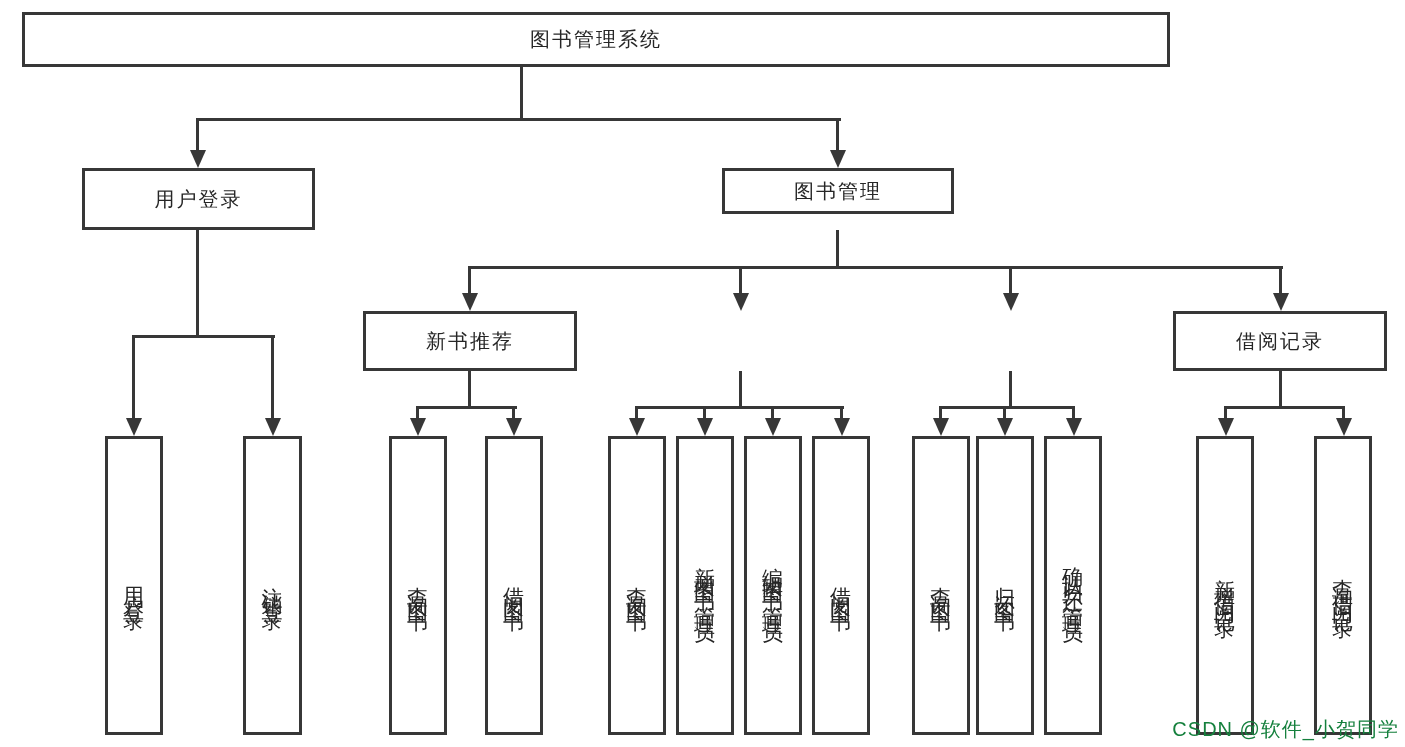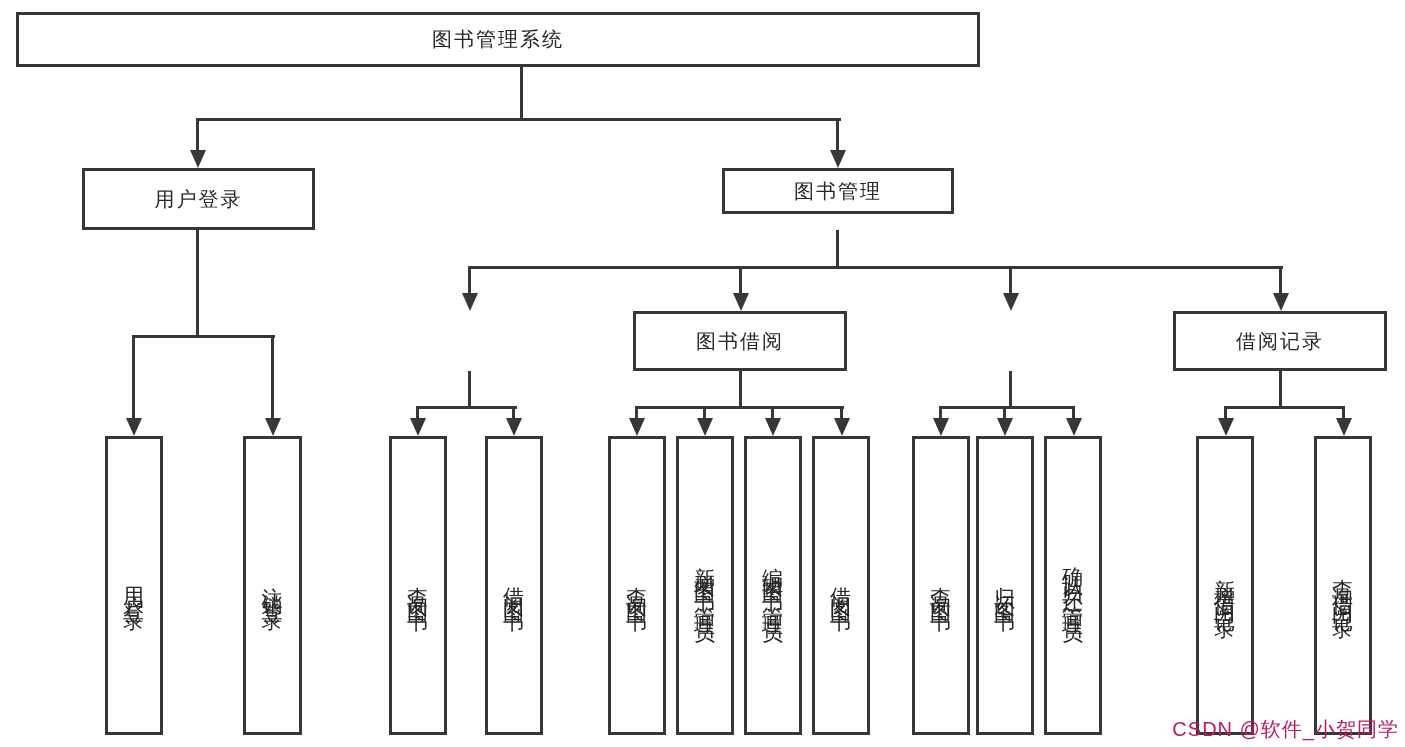--- a/index.html
+++ b/index.html
@@ -18,29 +18,29 @@
     white-space:nowrap;line-height:1;
   }
   .line{position:absolute;background:#373737;}
   .arrow{
     position:absolute;width:0;height:0;
     border-left:8px solid transparent;border-right:8px solid transparent;
     border-top:18px solid #373737;
   }
   .watermark{
     position:absolute;right:6px;bottom:4px;font-size:20px;
-    color:#be185d;letter-spacing:1px;z-index:5;white-space:nowrap;
+    color:#15803d;letter-spacing:1px;z-index:5;white-space:nowrap;
   }
 </style>
 </head>
 <body>
 
 <div class="canvas">
 
-  <div class="node h" style="left:16px;top:12px;width:964px;height:55px;">
+  <div class="node h" style="left:22px;top:12px;width:1148px;height:55px;">
     <span>图书管理系统</span>
   </div>
 
   <div class="line" style="left:520px;top:67px;width:3px;height:53px;"></div>
   <div class="line" style="left:196px;top:118px;width:645px;height:3px;"></div>
   <div class="line" style="left:196px;top:118px;width:3px;height:32px;"></div>
   <div class="arrow" style="left:190px;top:150px;"></div>
   <div class="line" style="left:836px;top:118px;width:3px;height:32px;"></div>
   <div class="arrow" style="left:830px;top:150px;"></div>
 
@@ -62,22 +62,22 @@
   <div class="line" style="left:468px;top:266px;width:815px;height:3px;"></div>
   <div class="line" style="left:468px;top:266px;width:3px;height:27px;"></div>
   <div class="arrow" style="left:462px;top:293px;"></div>
   <div class="line" style="left:739px;top:266px;width:3px;height:27px;"></div>
   <div class="arrow" style="left:733px;top:293px;"></div>
   <div class="line" style="left:1009px;top:266px;width:3px;height:27px;"></div>
   <div class="arrow" style="left:1003px;top:293px;"></div>
   <div class="line" style="left:1279px;top:266px;width:3px;height:27px;"></div>
   <div class="arrow" style="left:1273px;top:293px;"></div>
 
-  <div class="node h" style="left:633px;top:311px;width:214px;height:60px;">
-    <span>图书借阅</span>
+  <div class="node h" style="left:363px;top:311px;width:214px;height:60px;">
+    <span>新书推荐</span>
   </div>
   <div class="node h" style="left:1173px;top:311px;width:214px;height:60px;">
     <span>借阅记录</span>
   </div>
 
   <div class="line" style="left:468px;top:371px;width:3px;height:37px;"></div>
   <div class="line" style="left:416px;top:406px;width:101px;height:3px;"></div>
   <div class="line" style="left:416px;top:406px;width:3px;height:12px;"></div>
   <div class="arrow" style="left:410px;top:418px;"></div>
   <div class="line" style="left:512px;top:406px;width:3px;height:12px;"></div>

